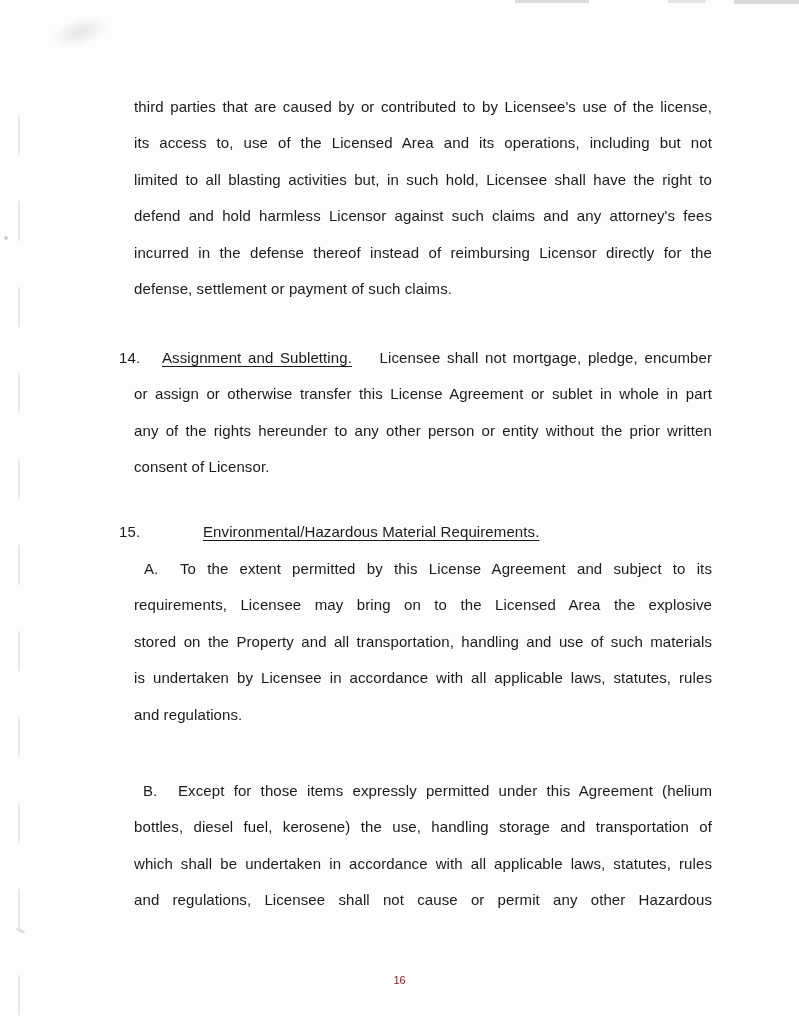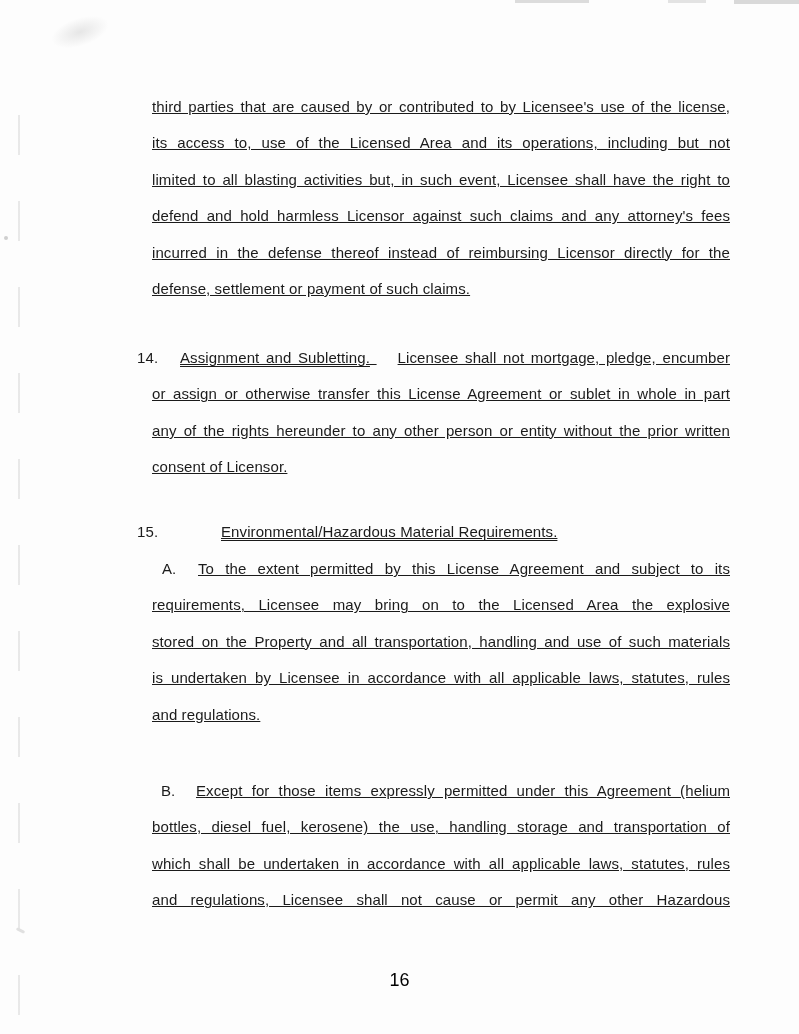--- a/index.html
+++ b/index.html
@@ -7,26 +7,25 @@
     position: relative;
     width: 799px;
     height: 1034px;
     background: #fdfdfd;
     overflow: hidden;
     font-family: "Liberation Sans", "DejaVu Sans", sans-serif;
     color: #1b1b1b;
   }
   .block {
     position: absolute;
-    left: 152px;
+    left: 134px;
     width: 578px;
     font-size: 15px;
     line-height: 36.4px;
     letter-spacing: 0.1px;
-    text-decoration: underline;
   }
   .ln { position: relative; }
   .j    { text-align: justify; text-align-last: justify; }
   .last { text-align: left;    text-align-last: left; }
   .secnum {
     position: absolute;
     left: -15px;
     top: 0;
     text-decoration: none;
   }
@@ -36,23 +35,23 @@
   .pl69 { padding-left: 69px; text-align: left; text-align-last: left; }
   .plA  { padding-left: 46px; }
   .plB  { padding-left: 44px; }
   .afterheading { margin-left: 21px; }
   .pagenum {
     position: absolute;
     top: 962px;
     left: 0;
     width: 799px;
     text-align: center;
-    font-size: 18px;
+    font-size: 11px;
     line-height: 36.4px;
-    color: #000000;
+    color: #7f1d1d;
   }
   
   .art { position: absolute; pointer-events: none; }
   .art-topline1 { left: 515px; top: 0; width: 74px; height: 3px; background: #dcdcdc; }
   .art-topline2 { left: 668px; top: 0; width: 38px; height: 3px; background: #e3e3e3; }
   .art-topline3 { left: 734px; top: 0; width: 65px; height: 4px; background: #d9d9d9; }
   .art-smudge {
     left: 50px; top: 18px; width: 60px; height: 28px;
     background: radial-gradient(ellipse at center, rgba(170,170,170,0.28), rgba(170,170,170,0) 70%);
     transform: rotate(-18deg);
@@ -76,21 +75,21 @@
   <div class="art art-topline2"></div>
   <div class="art art-topline3"></div>
   <div class="art art-smudge"></div>
   <div class="art art-leftline"></div>
   <div class="art art-speck1"></div>
   <div class="art art-speck2"></div>
 
   <div class="block" style="top:89px">
     <div class="ln j">third parties that are caused by or contributed to by Licensee's use of the license,</div>
     <div class="ln j">its access to, use of the Licensed Area and its operations, including but not</div>
-    <div class="ln j">limited to all blasting activities but, in such event, Licensee shall have the right to</div>
+    <div class="ln j">limited to all blasting activities but, in such hold, Licensee shall have the right to</div>
     <div class="ln j">defend and hold harmless Licensor against such claims and any attorney's fees</div>
     <div class="ln j">incurred in the defense thereof instead of reimbursing Licensor directly for the</div>
     <div class="ln last">defense, settlement or payment of such claims.</div>
   </div>
 
   <div class="block" style="top:340px">
     <div class="ln j pl28"><span class="secnum">14.</span><span class="u">Assignment and Subletting.</span> <span class="afterheading">Licensee shall not mortgage, pledge, encumber</span></div>
     <div class="ln j">or assign or otherwise transfer this License Agreement or sublet in whole in part</div>
     <div class="ln j">any of the rights hereunder to any other person or entity without the prior written</div>
     <div class="ln last">consent of Licensor.</div>

